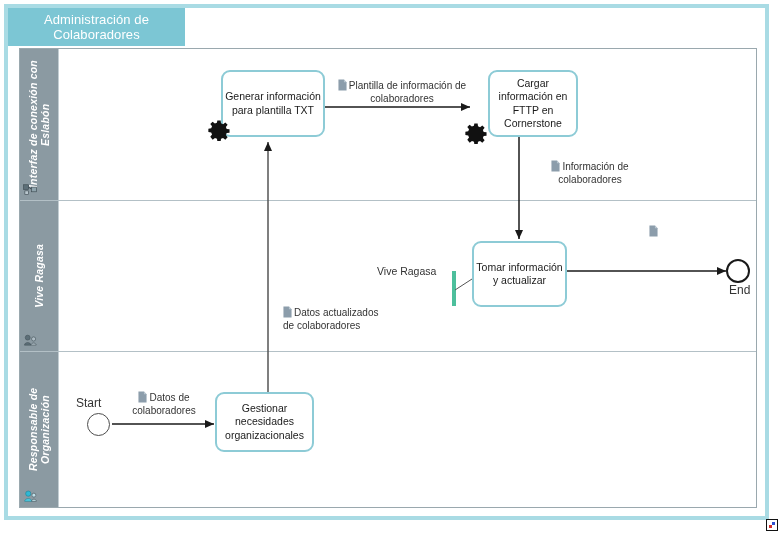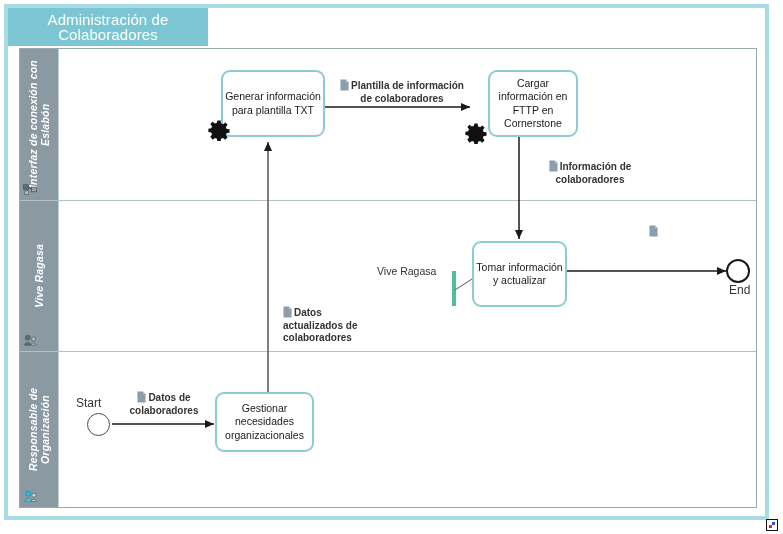--- a/index.html
+++ b/index.html
@@ -29,25 +29,25 @@
     border: 4px solid #a9dbe4;
     box-sizing: border-box;
     background: #ffffff;
   }
 
   
   #pool-title {
     position: absolute;
     left: 8px;
     top: 8px;
-    width: 200px;
+    width: 177px;
     height: 38px;
     background: #7cc6d4;
     color: #ffffff;
-    font-size: 15px;
+    font-size: 13px;
     line-height: 15px;
     text-align: center;
     display: flex;
     align-items: center;
     justify-content: center;
     box-sizing: border-box;
     padding: 0 6px;
     letter-spacing: 0.1px;
   }
 
@@ -156,21 +156,20 @@
     white-space: nowrap;
   }
 
   
   .annot {
     position: absolute;
     font-size: 10px;
     line-height: 12.5px;
     color: #333333;
     text-align: center;
-    font-weight: bold;
   }
   .annot .doc-ico {
     display: inline-block;
     vertical-align: -2px;
     margin-right: 2px;
     width: 9px;
     height: 12px;
   }
   .annot-plain {
     position: absolute;

